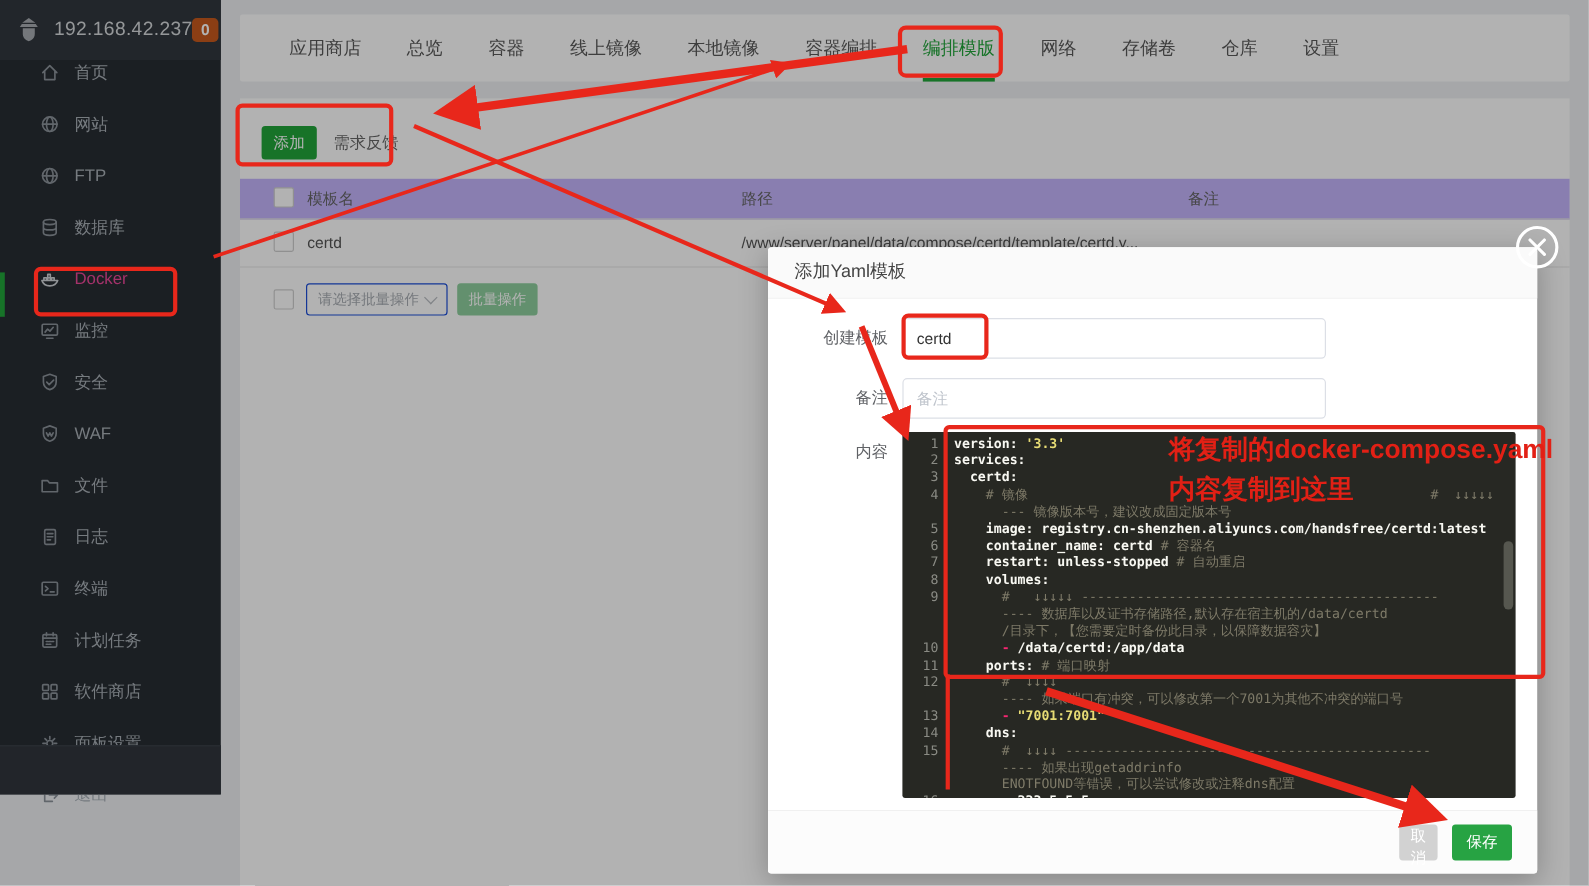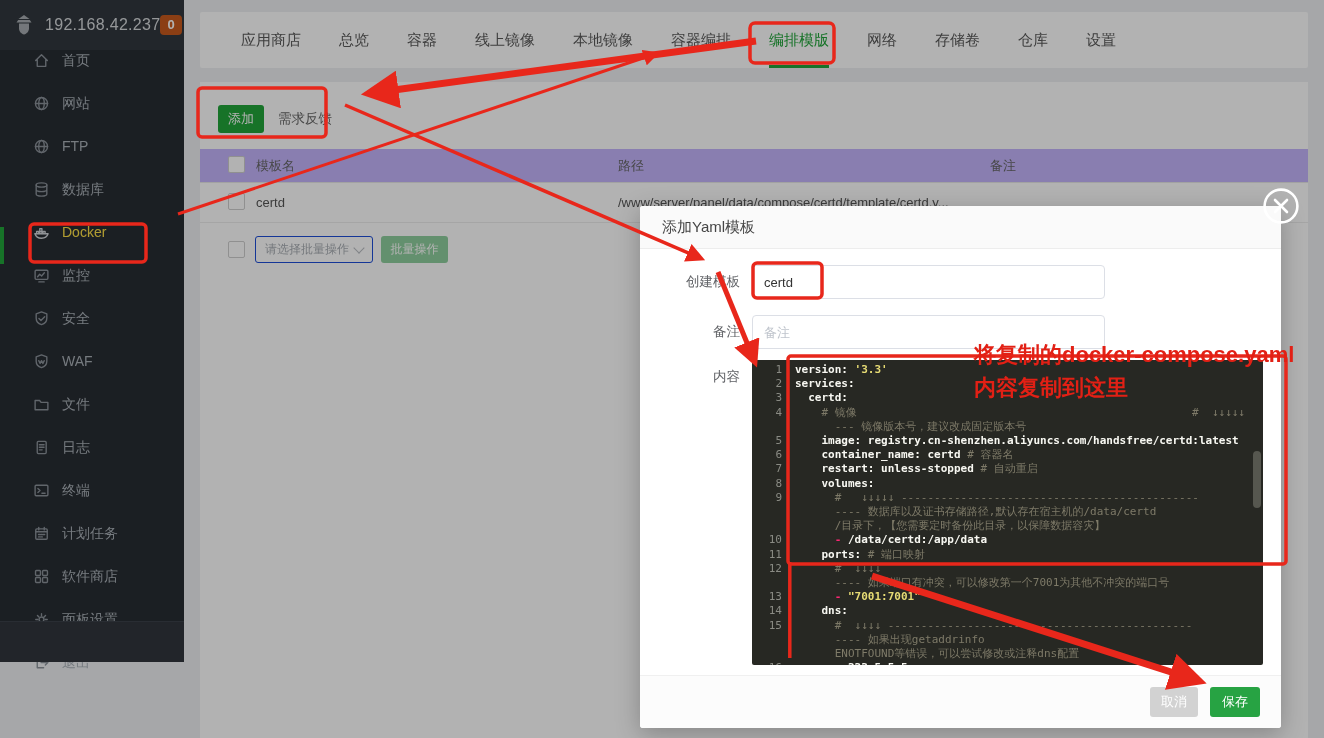--- a/index.html
+++ b/index.html
@@ -10,21 +10,21 @@
   .sidebar{position:absolute;left:0;top:0;width:184px;height:662px;background:#282d33;z-index:10}
   .sb-header{height:50px;background:#31373e;display:flex;align-items:center;padding:0 12px;box-sizing:border-box}
   .sb-logo{width:24px;height:24px;color:#a7abb0;flex:none}
   .sb-ip{color:#d6d9dc;font-size:16px;margin-left:9px;letter-spacing:.3px}
   .sb-badge{margin-left:auto;background:#c75a1d;color:#fff;font-size:13px;font-weight:bold;
             padding:2px 7px;border-radius:4px;line-height:16px}
   .sb-items{padding-top:2px}
   .sb-item{height:43px;display:flex;align-items:flex-start;padding-left:33px;color:#a9b0b7;
            font-size:14px;cursor:pointer;position:relative;box-sizing:border-box}
   .sb-item .sb-ico{width:17px;height:17px;margin-right:12px;display:inline-flex;color:#8b929a}
-  .sb-item.active{color:#fde047}
+  .sb-item.active{color:#ec4899}
   .sb-item.active .sb-ico{color:#cfd3d7}
   .sb-item.active::before{content:'';position:absolute;left:0;top:3px;bottom:3px;width:4px;background:#21a53a}
   .sb-footer{position:absolute;bottom:0;left:0;right:0;height:40px;background:#31363d;border-top:1px solid #3b414a}
 
   
   .main{position:absolute;left:184px;top:0;right:0;bottom:0}
   .nav-card{position:absolute;left:16px;right:16px;top:12px;height:56px;background:#ffffff;
             border-radius:2px;display:flex;align-items:stretch;padding-left:41px;box-sizing:border-box}
   .tab{display:flex;align-items:center;margin-right:38px;font-size:15px;color:#595959;cursor:pointer;
        border-bottom:3px solid transparent;padding-top:3px;box-sizing:border-box}
@@ -76,28 +76,28 @@
   .ed-right{margin-left:auto;padding-right:18px}
   .tk-k{color:#f8f8f2;font-weight:bold}
   .tk-v{color:#f8f8f2;font-weight:bold}
   .tk-s{color:#e6db74;font-weight:bold}
   .tk-d{color:#f92672;font-weight:bold}
   .tk-c{color:#7e7a68}
   .ed-scroll{position:absolute;right:2px;top:91px;width:8px;height:57px;background:#56574f;border-radius:4px}
 
   .modal-footer{position:absolute;left:0;right:0;bottom:0;height:52px;border-top:1px solid #f0f0f0;background:#fcfcfc;
                 display:flex;align-items:center;justify-content:flex-end;padding-right:21px;border-radius:0 0 3px 3px}
-  .btn-cancel{width:48px;height:30px;background:#d2d2d2;color:#fff;border:none;border-radius:3px;font-size:13px;
+  .btn-cancel{width:32px;height:30px;background:#d2d2d2;color:#fff;border:none;border-radius:3px;font-size:13px;
               margin-right:12px;cursor:pointer;font-family:inherit}
   .btn-save{width:50px;height:30px;background:#27a343;color:#fff;border:none;border-radius:3px;font-size:13px;
             cursor:pointer;font-family:inherit}
 
   
   .anno-svg{position:absolute;inset:0;z-index:40;pointer-events:none}
-  .anno-note{position:absolute;left:974px;top:338px;width:330px;color:#e22015;font-size:22px;font-weight:bold;
+  .anno-note{position:absolute;left:974px;top:358px;width:330px;color:#e22015;font-size:22px;font-weight:bold;
              line-height:1.5;z-index:41;pointer-events:none}
 </style>
 </head>
 <body>
 
 <aside class="sidebar">
   <div class="sb-header">
     <svg class="sb-logo" viewBox="0 0 24 24">
       <g fill="currentColor">
         <path d="M12 2l5.5 4h-11z"></path>

